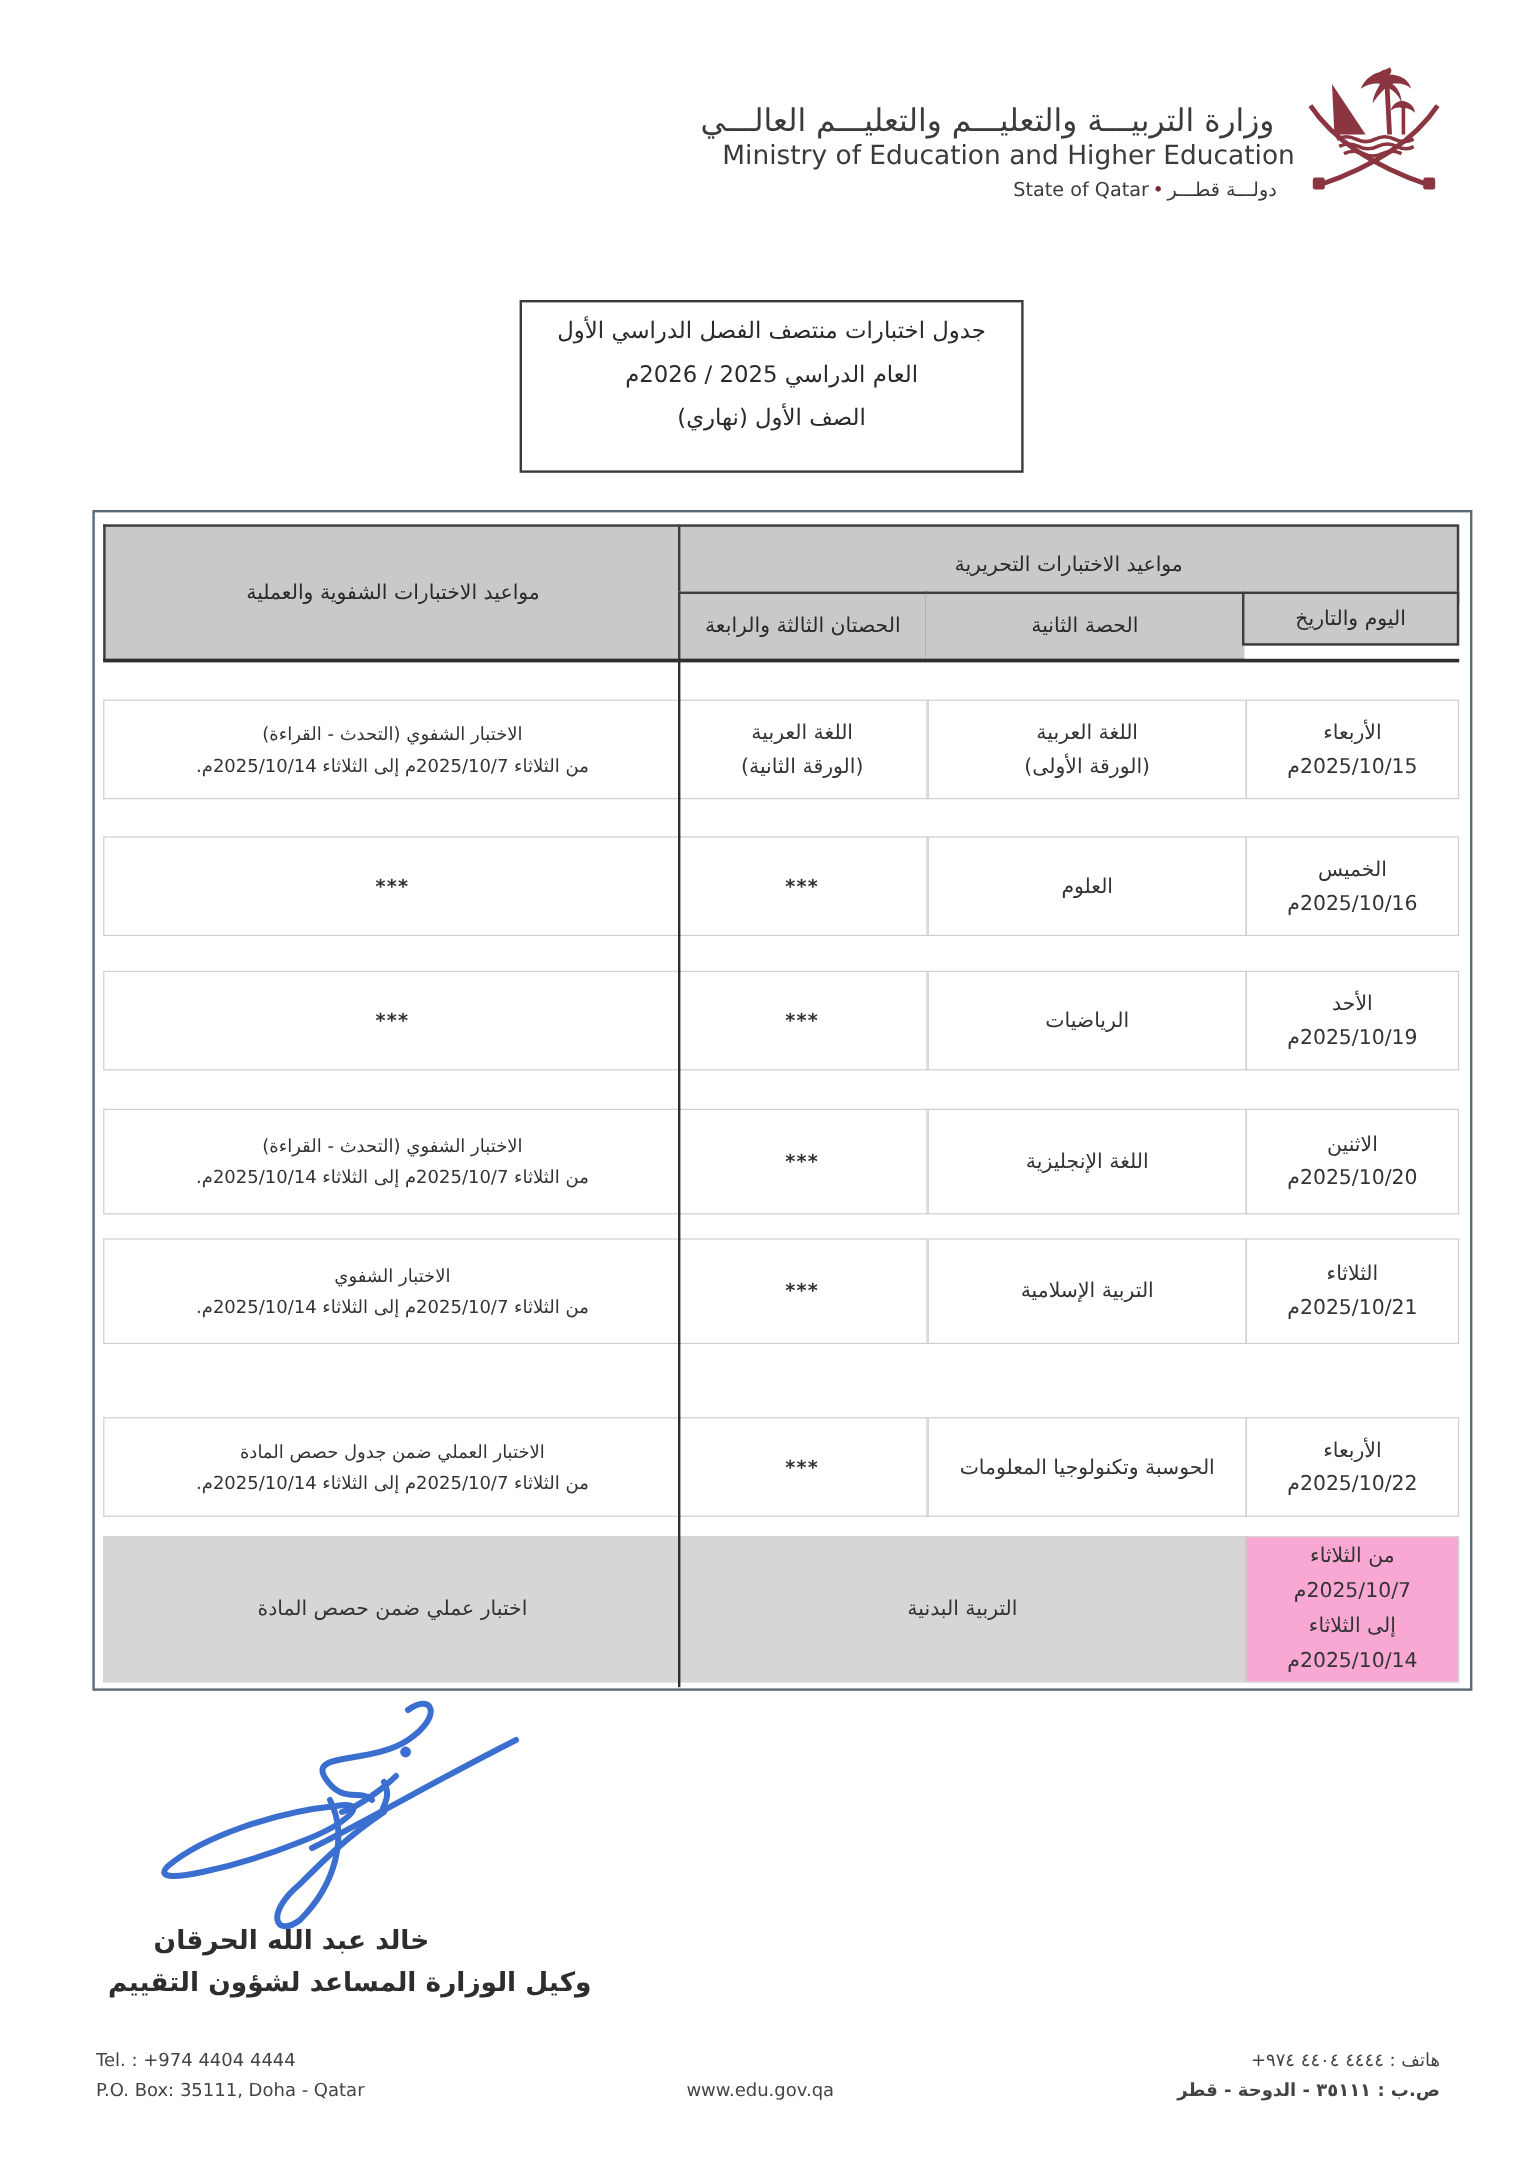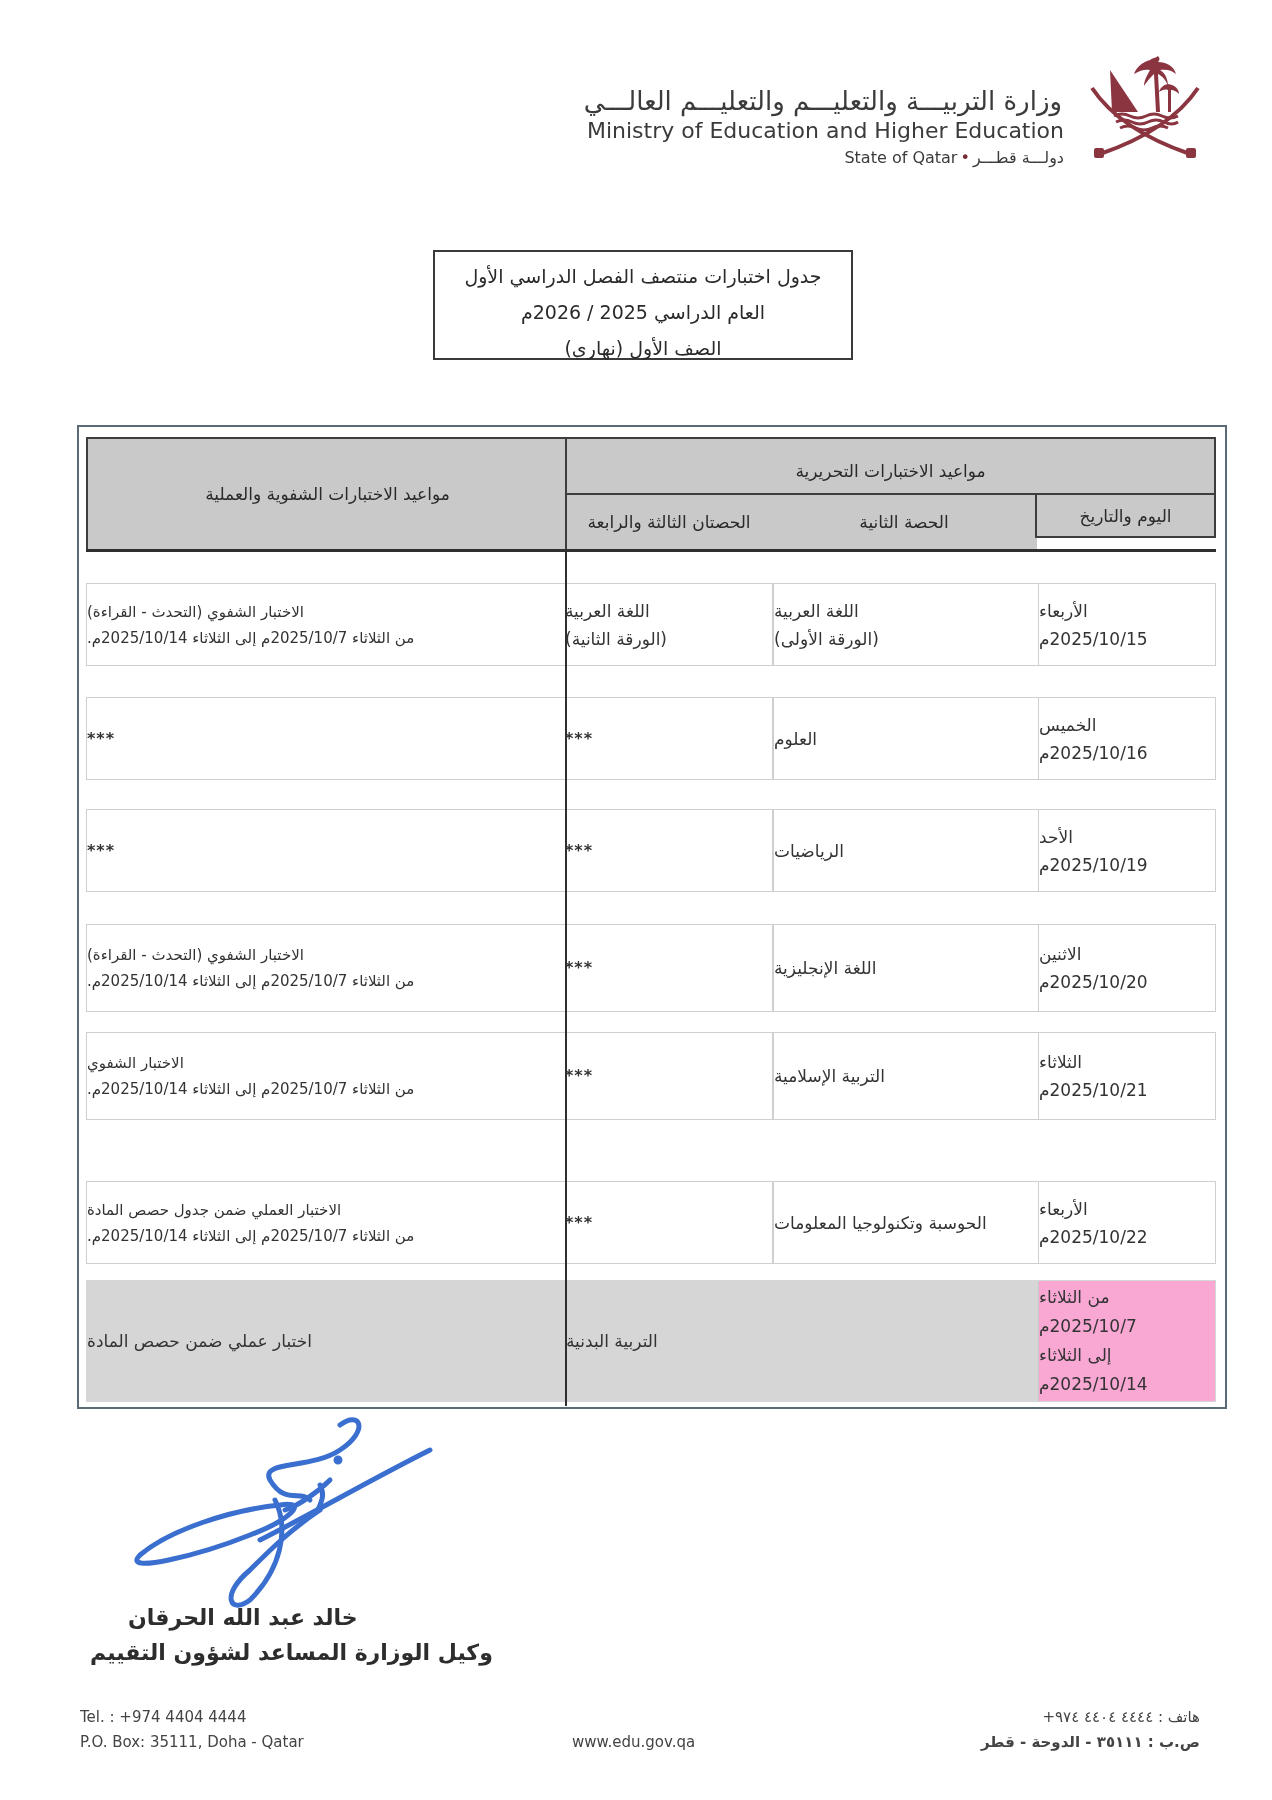--- a/index.html
+++ b/index.html
@@ -3,44 +3,44 @@
 <meta charset="utf-8">
 <style>
   html, body { margin:0; padding:0; background:#ffffff; }
   body { width:1272px; height:1800px; position:relative; overflow:hidden;
          font-family:"DejaVu Sans", sans-serif; color:#2a2a2a; }
   .abs { position:absolute; }
 
   
   #logo { left:1090px; top:50px; width:110px; height:112px; }
   #ministry-ar { right:210px; top:86px; font-size:26px; color:#3b3b3b; direction:rtl; white-space:nowrap; letter-spacing:0.5px; }
-  #ministry-en { right:208px; top:118px; font-size:22px; color:#3b3b3b; white-space:nowrap; font-family:"DejaVu Sans", sans-serif; }
+  #ministry-en { right:193px; top:118px; font-size:22px; color:#3b3b3b; white-space:nowrap; font-family:"DejaVu Sans", sans-serif; }
   #state-line { right:208px; top:148px; font-size:16px; color:#3b3b3b; white-space:nowrap; }
   #state-line .dot { color:#7a2a35; margin:0 3px; }
 
   
-  #title-box { left:433px; top:250px; width:420px; height:110px; border:2px solid #3a3a3a; box-sizing:border-box;
+  #title-box { left:433px; top:250px; width:420px; height:144px; border:2px solid #3a3a3a; box-sizing:border-box;
                text-align:center; direction:rtl; padding-top:6px; }
   #title-box div { font-size:19px; line-height:36px; color:#2a2a2a; }
 
   
   #table-frame { left:77px; top:425px; width:1150px; height:984px; border:2px solid #5a6b78; box-sizing:border-box; }
   .hdr { background:#c9c9c9; border:2px solid #3d3d3d; box-sizing:border-box; display:flex; align-items:center; justify-content:center;
          font-size:17px; color:#2a2a2a; direction:rtl; }
   #hdr-oral { left:86px; top:437px; width:481px; height:114px; border-right:none; }
   #hdr-written { left:565px; top:437px; width:651px; height:67px; }
   #hdr-p34 { left:565px; top:493px; width:208px; height:58px; }
   #hdr-p2 { left:771px; top:493px; width:266px; height:58px; border-left:none;border-right:none; }
   #hdr-day { left:1035px; top:493px; width:181px; height:45px; }
   #sep-line { left:565px; top:551px; width:2px; height:855px; background:#2f2f2f; }
   #hdr-bottom { left:86px; top:549px; width:1130px; height:3px; background:#2f2f2f; }
 
   .row { position:absolute; left:86px; width:1130px; }
   .cell { position:absolute; top:0; bottom:0; border:1px solid #cfcfcf; box-sizing:border-box; display:flex; flex-direction:column;
-          align-items:flex-end; justify-content:center; direction:rtl; text-align:center; font-size:17px; color:#333; line-height:28px; }
+          align-items:center; justify-content:center; direction:rtl; text-align:center; font-size:17px; color:#333; line-height:28px; }
   .c-oral { left:0; width:481px; border-right:none; }
   .c-p34 { left:479px; width:294px; border-left:none; }
   .c-p2 { left:687px; width:266px; }
   .c-day { left:952px; width:178px; }
   .small { font-size:15px; line-height:26px; }
   .stars { font-size:16px; letter-spacing:1px; font-weight:bold; color:#333; }
   .gray .cell { background:#d6d6d6; border-color:#d6d6d6; }
   .gray .c-day { background:#f9a8d4; border-left:1px solid #c8c8c8; }
 
   

